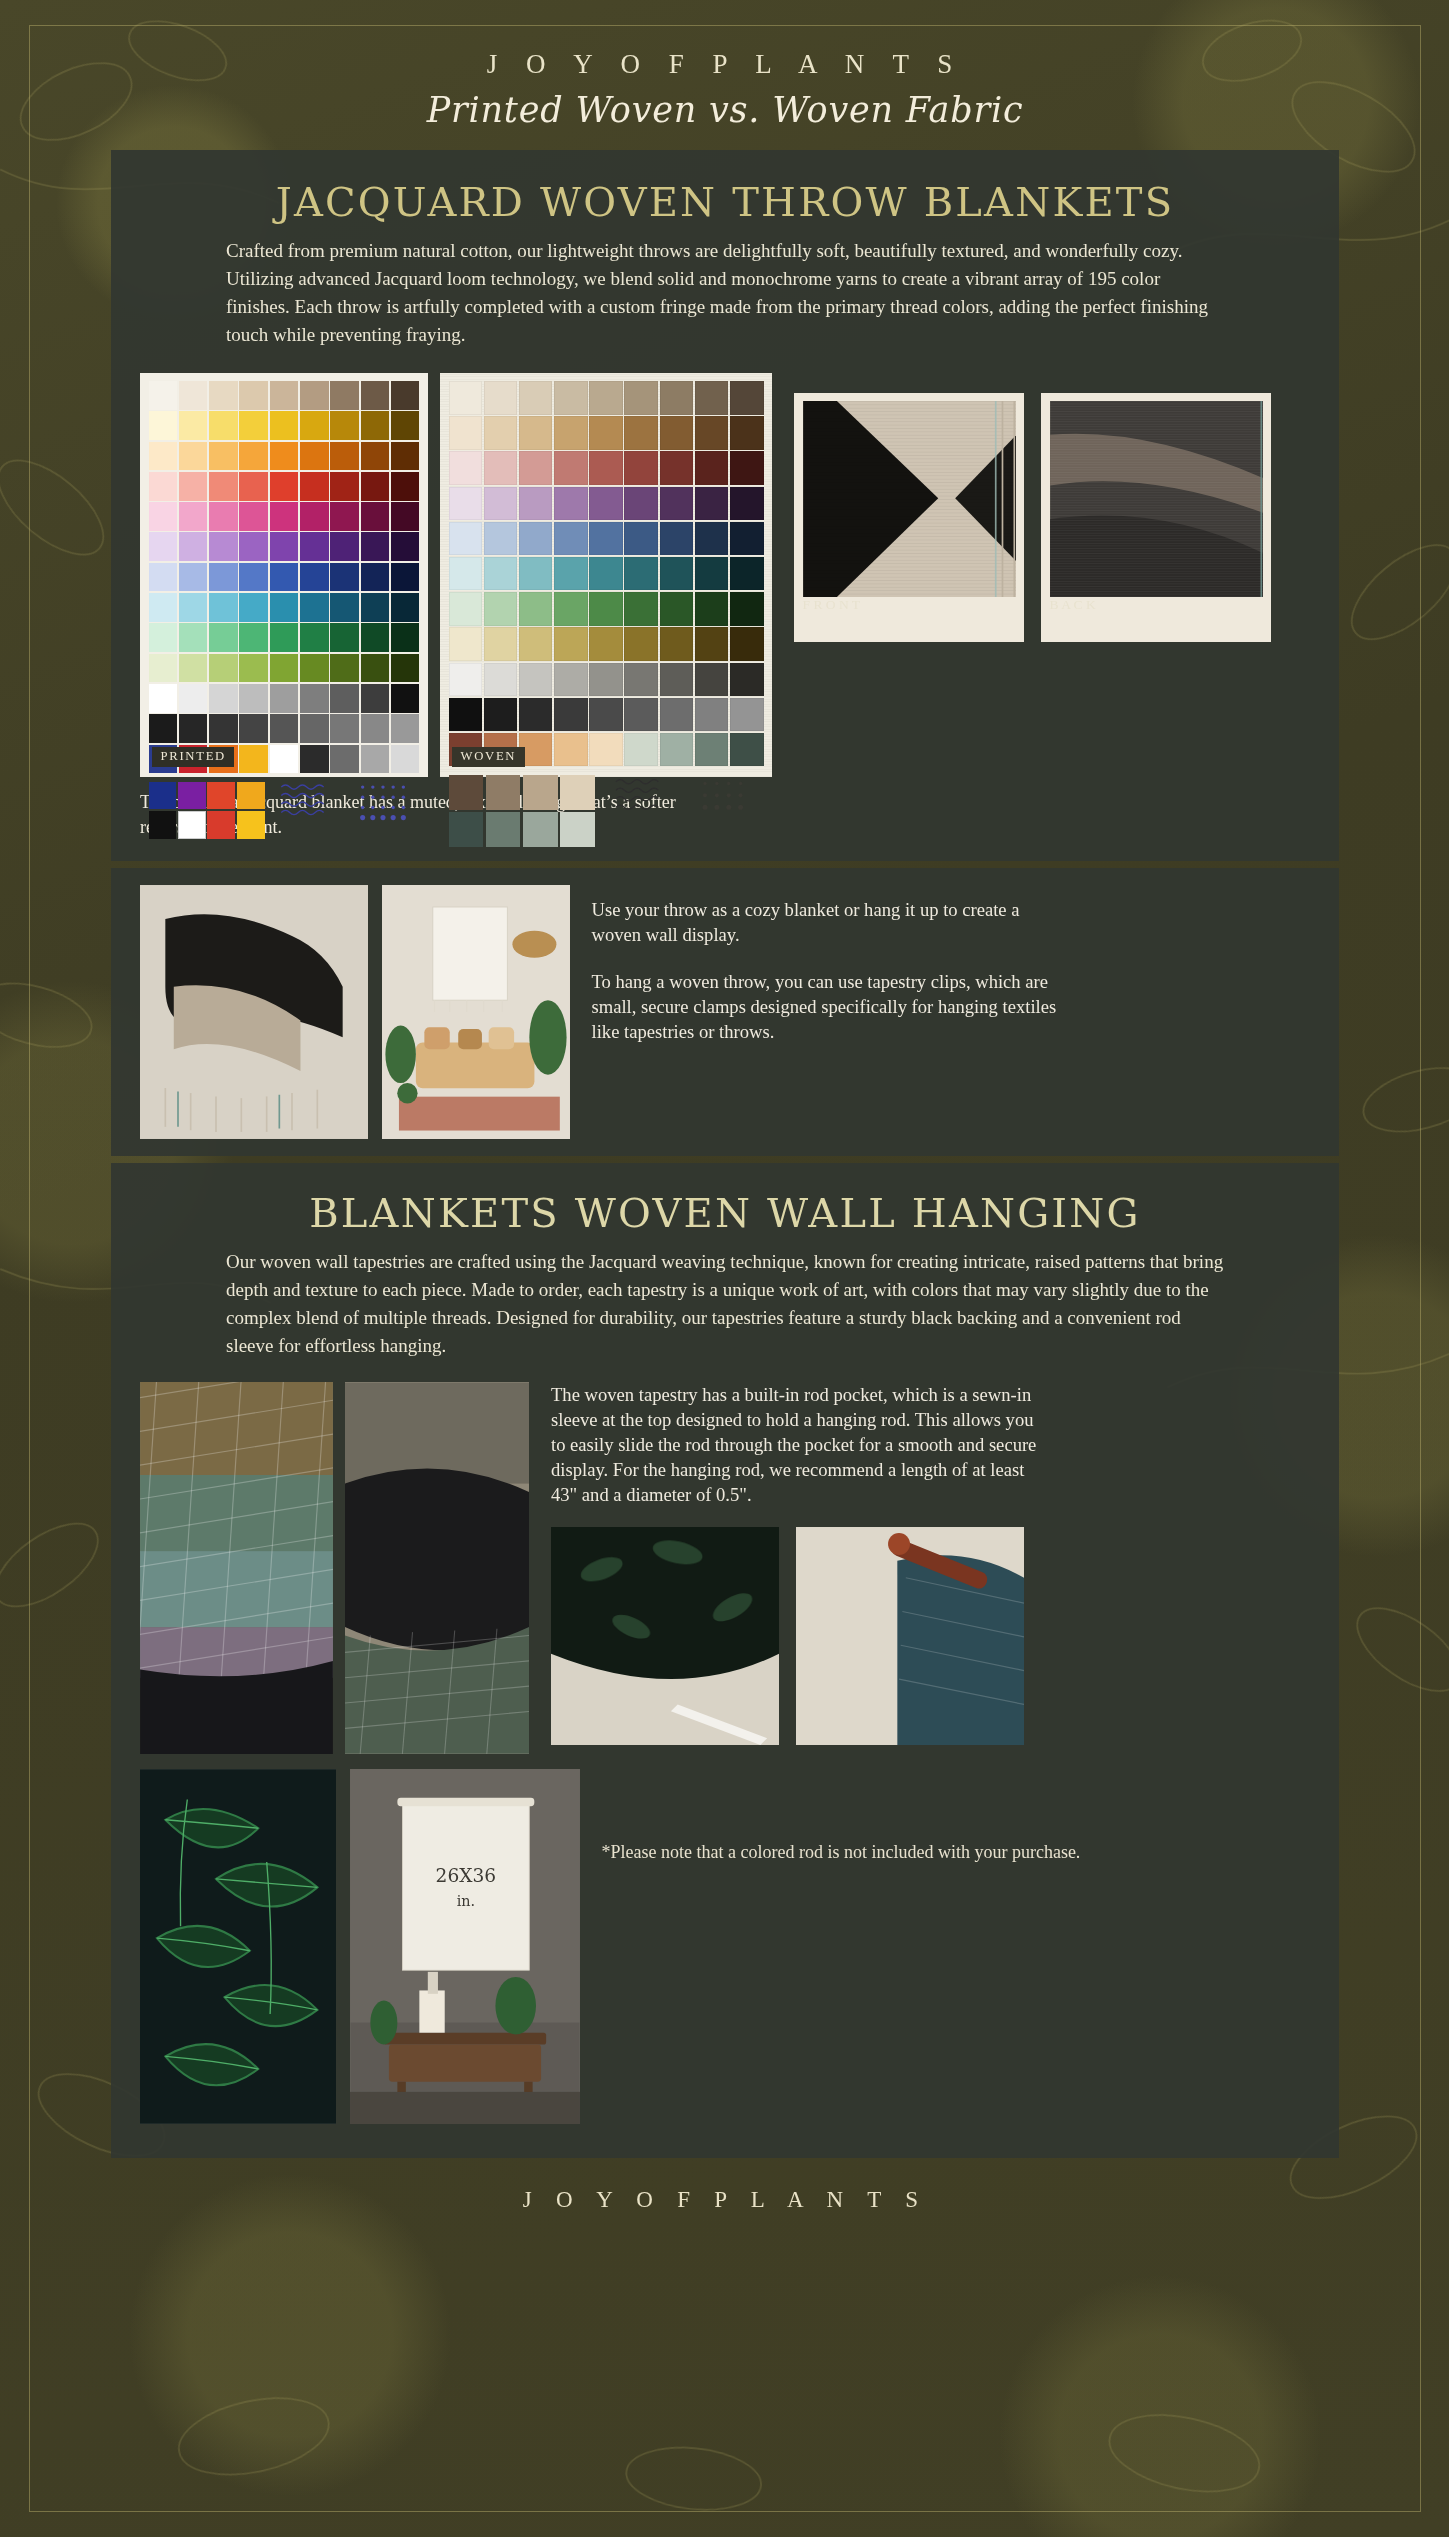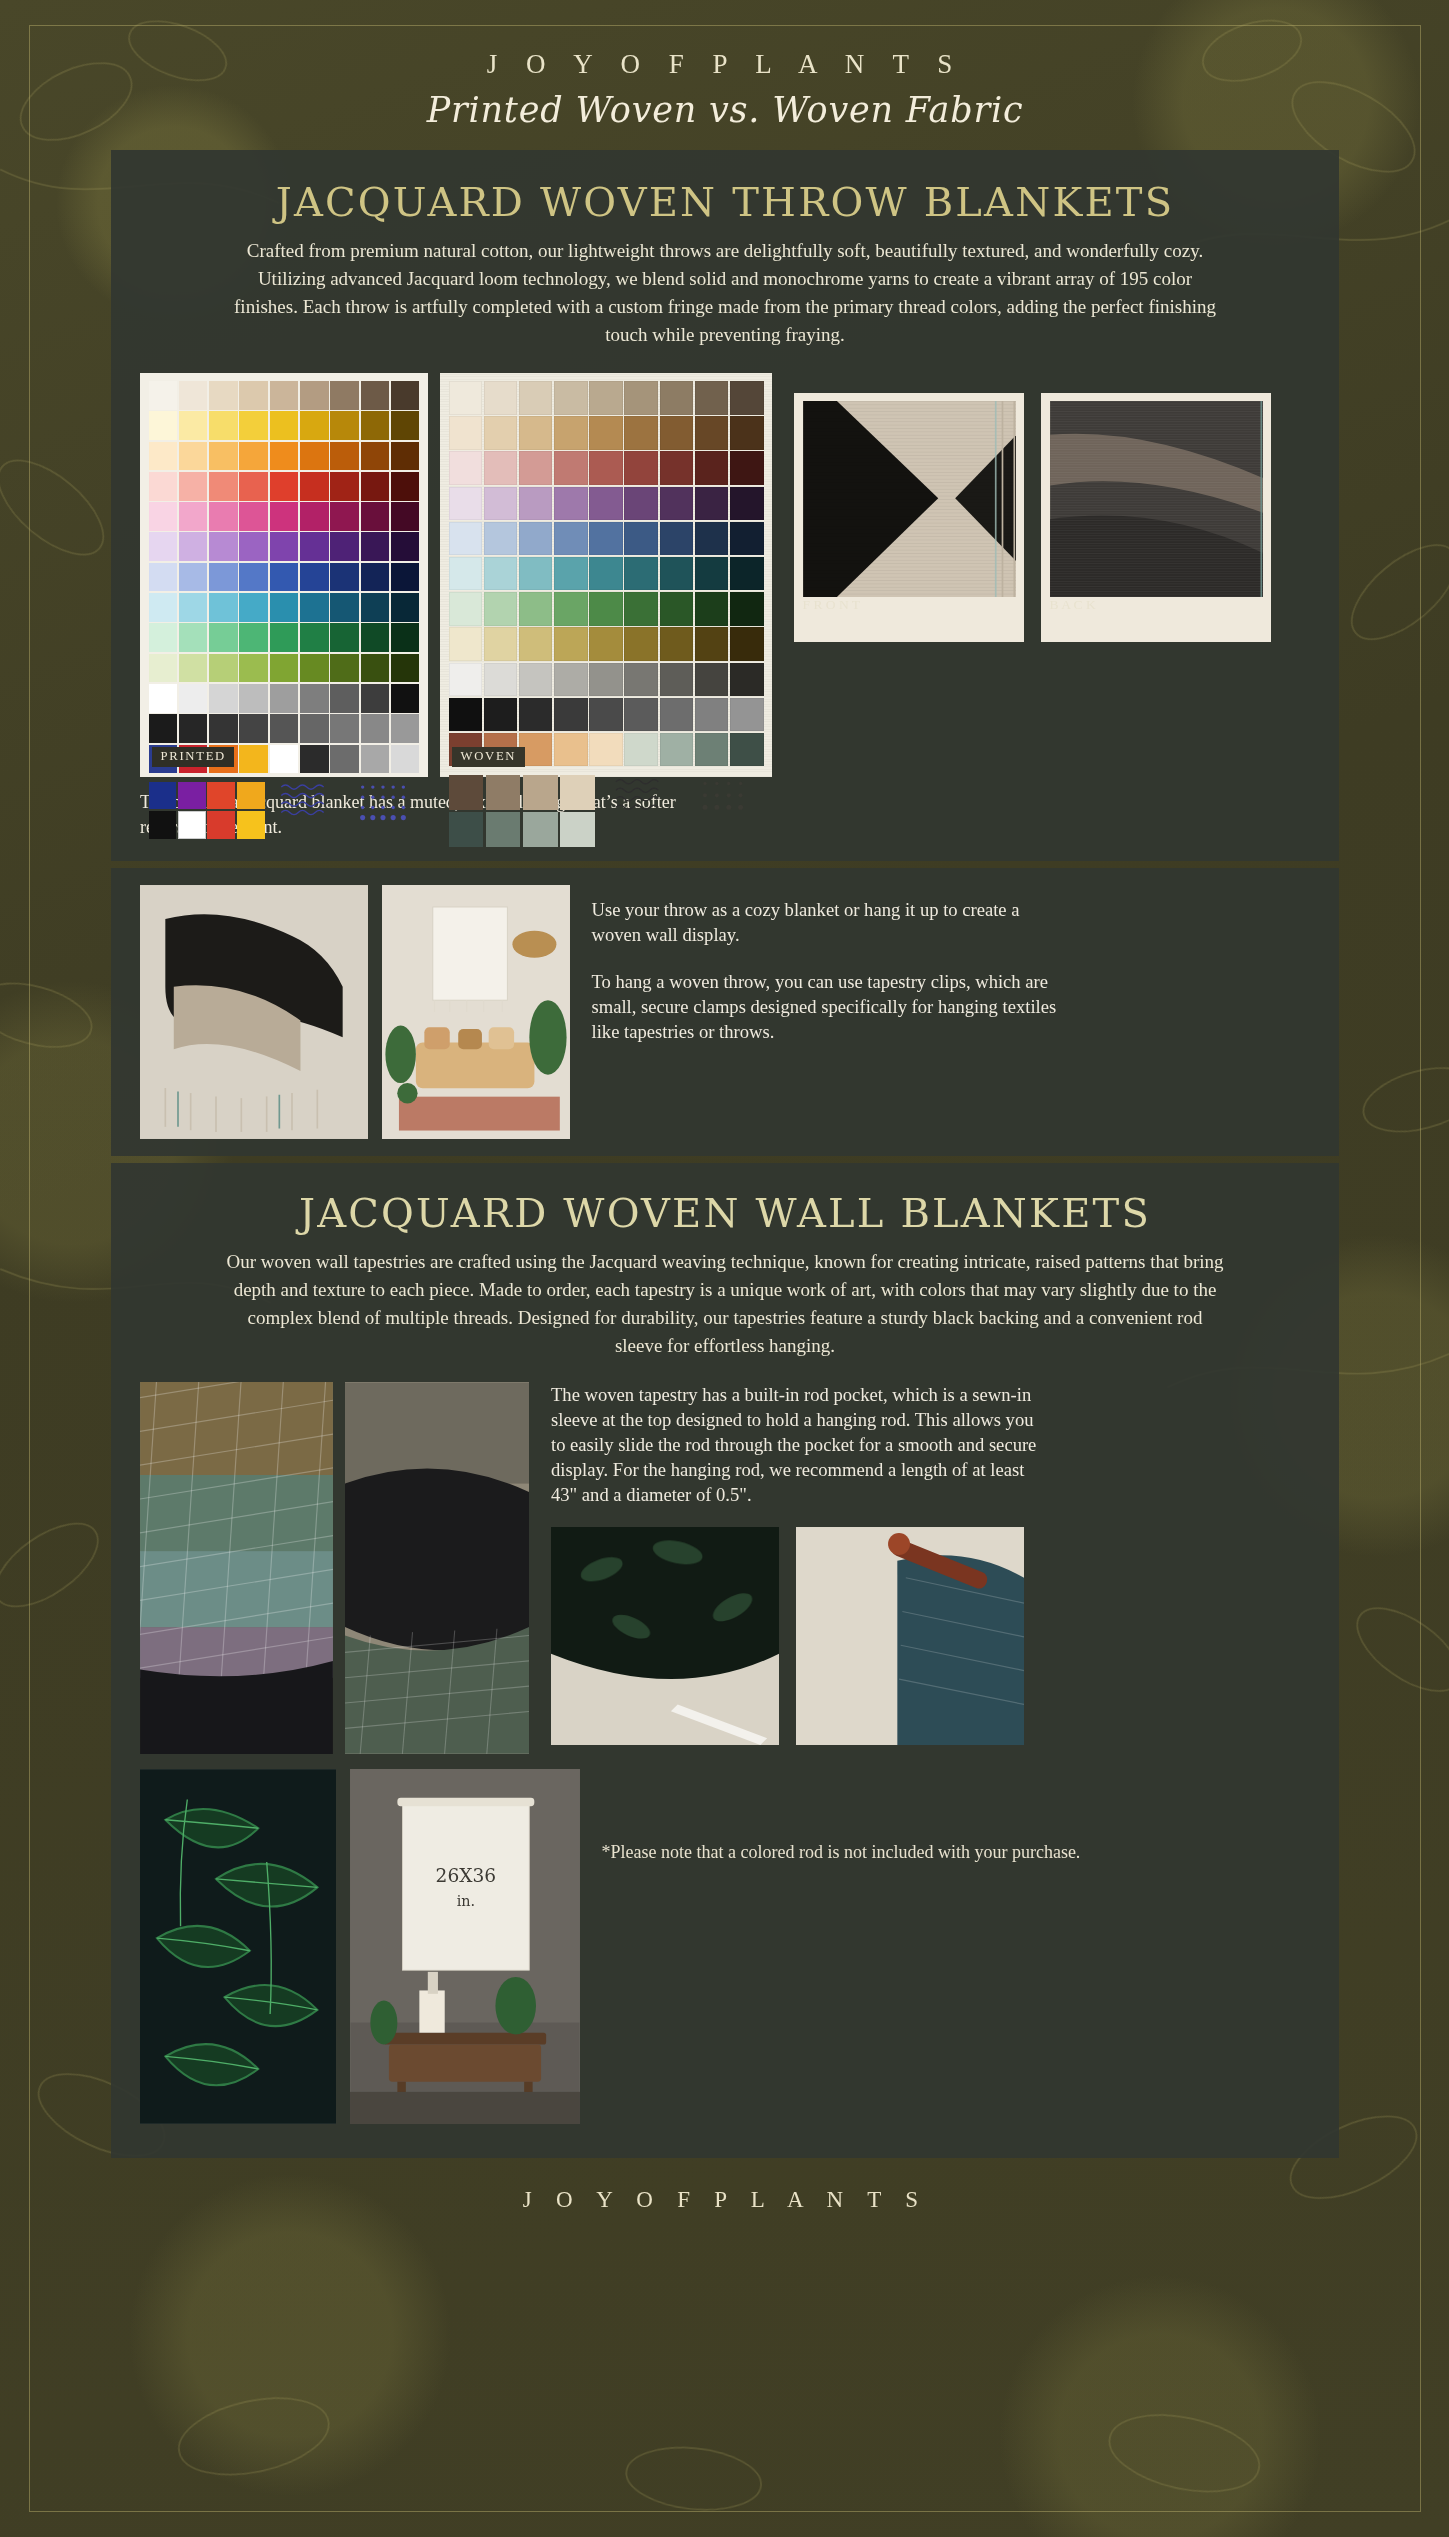--- a/index.html
+++ b/index.html
@@ -85,21 +85,21 @@
     letter-spacing: 2.2px;
     color: #cfc484;
     font-family: "DejaVu Serif", serif;
     margin: 15px 0 12px;
   }
   .section-title.alt { color: #ddd7a8; }
 
   .intro {
     width: 998px;
     margin: 0 auto;
-    text-align: center;
+    text-align: left;
     font-size: 19px;
     line-height: 28px;
     color: #ece7d4;
   }
 
   .row { display: flex; }
 
   .col-images { display: flex; gap: 12px; }
 
   
@@ -631,21 +631,21 @@
       </div>
 
       <div style="margin-left:22px;width:474px;padding-top:12px;">
         <div class="side-text">Use your throw as a cozy blanket or hang it up to create a woven wall display.</div>
         <div class="side-text" style="margin-top:22px;"> To hang a woven throw, you can use tapestry clips, which are small, secure clamps designed specifically for hanging textiles like tapestries or throws.</div>
       </div>
     </div>
   </div>
 
   <div class="panel panel-bot">
-    <div class="section-title alt">JACQUARD WOVEN WALL BLANKETS</div>
+    <div class="section-title alt">BLANKETS WOVEN WALL HANGING</div>
 
     <div class="intro">Our woven wall tapestries are crafted using the Jacquard weaving technique, known for creating intricate, raised patterns that bring depth and texture to each piece. Made to order, each tapestry is a unique work of art, with colors that may vary slightly due to the complex blend of multiple threads. Designed for durability, our tapestries feature a sturdy  black backing and a convenient rod sleeve for effortless hanging.</div>
 
     <div class="row" style="margin-top:22px;padding-left:29px;">
       <div class="photo" style="width:193px;height:372px;">
         <svg viewBox="0 0 228 440" width="193" height="372">
           <rect width="228" height="440" fill="#5b6b58"></rect>
           <g opacity="0.95">
             <rect x="0" y="0" width="228" height="110" fill="#7d6a45"></rect>
             <rect x="0" y="110" width="228" height="90" fill="#5e7b6b"></rect>

